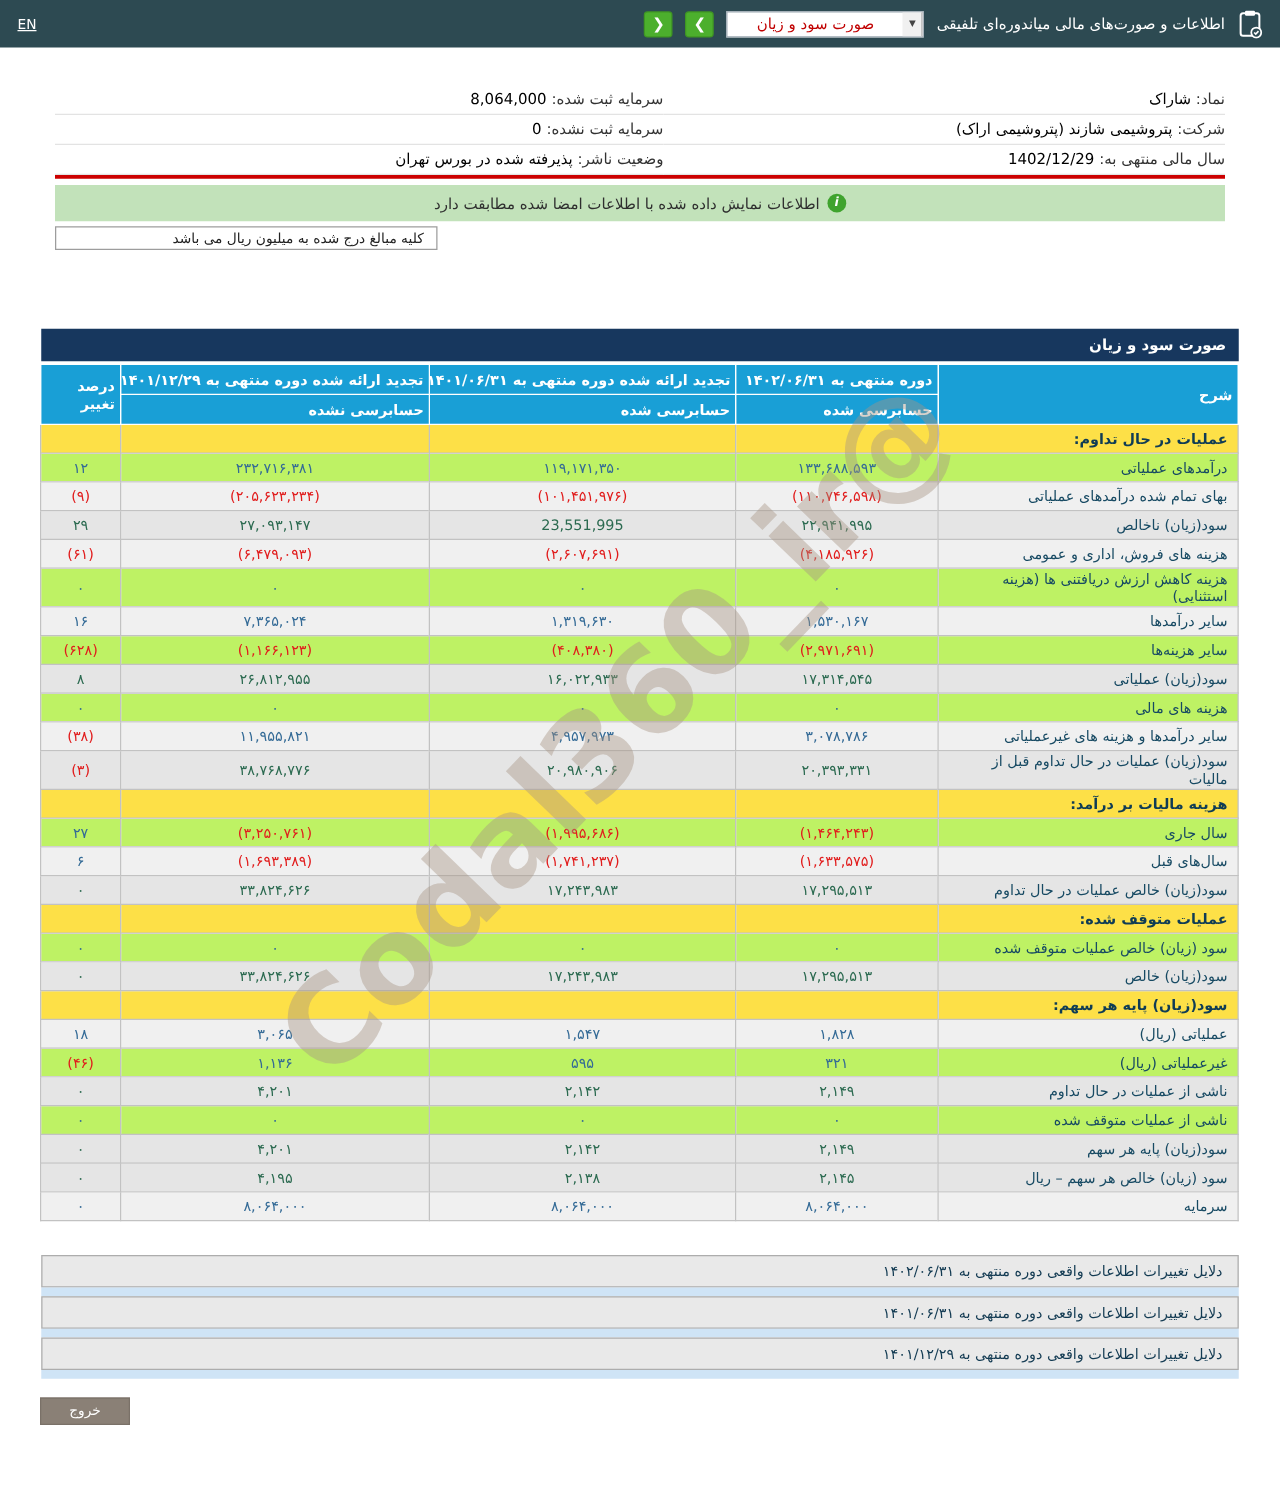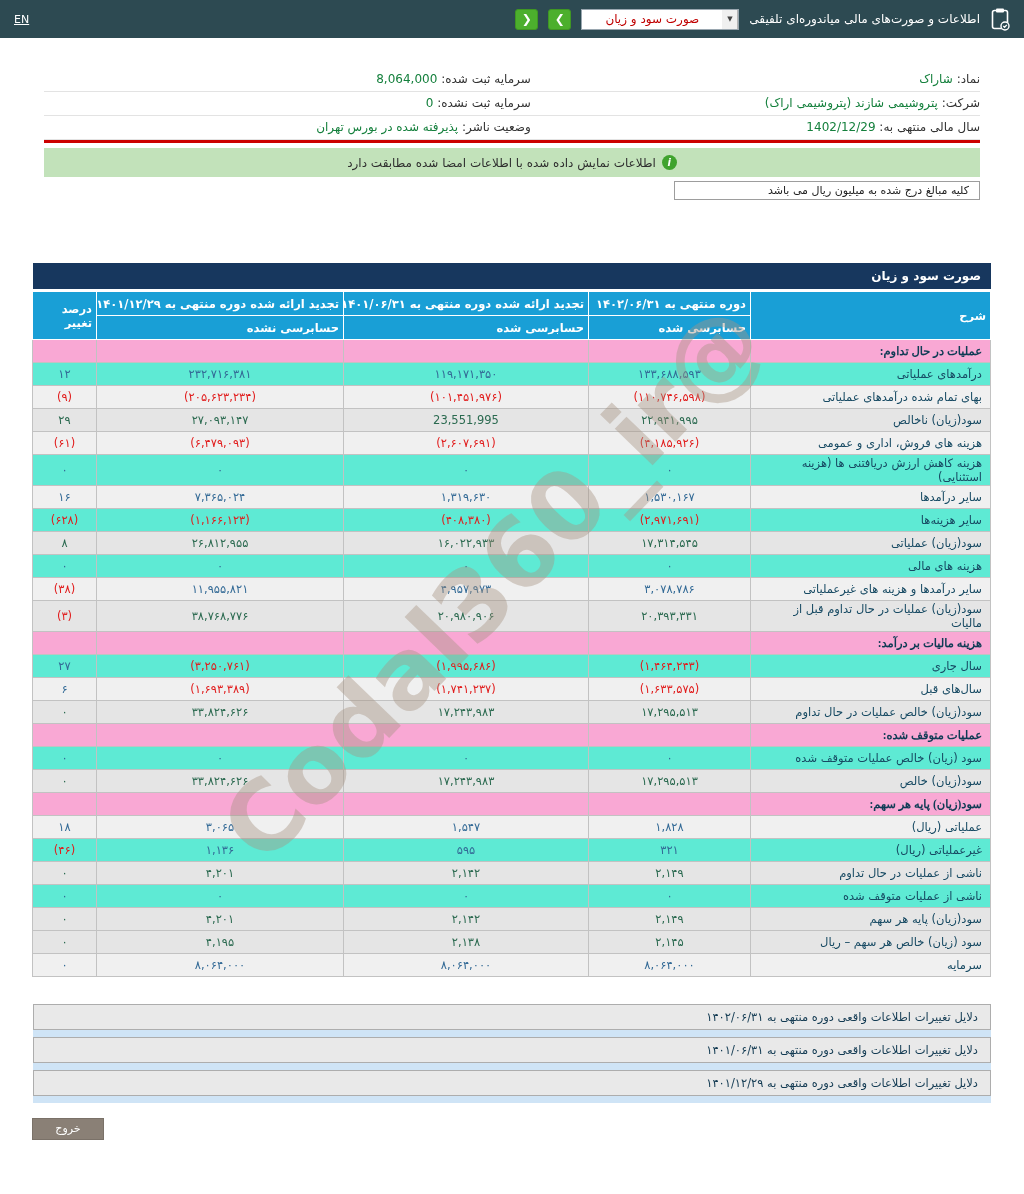--- a/index.html
+++ b/index.html
@@ -18,51 +18,51 @@
              cursor:pointer; }
   .en-link { margin-right:auto; color:#fff; font-size:11px; text-decoration:underline; cursor:pointer; }
 
   
   .info-section { margin:30px 44px 0 44px; display:flex; font-size:12px; }
   .info-col { display:flex; flex-direction:column; }
   .info-col.right { width:48%; }
   .info-col.left  { width:52%; }
   .info-row { height:24px; line-height:23px; border-bottom:1px solid #e3e3e3; white-space:nowrap; overflow:hidden; }
   .info-label { color:#333; }
-  .info-value { color:#15803d; }
+  .info-value { color:#000000; }
   .redline { margin:0 44px; height:3px; background:#cc0000; }
 
   
   .banner { margin:5px 44px 0 44px; background:#c2e2ba; height:29px; display:flex; align-items:center;
             justify-content:center; gap:6px; font-size:12px; color:#2f2f2f; }
   .info-i { width:15px; height:15px; border-radius:50%; background:#3fa32e; color:#fff; font-size:10px;
             font-weight:bold; display:inline-flex; align-items:center; justify-content:center; font-style:italic; }
-  .units-row { margin:4px 44px 0 44px; display:flex; justify-content:flex-start; }
+  .units-row { margin:4px 44px 0 44px; display:flex; justify-content:flex-end; }
   .units-box { border:1px solid #9d9d9d; background:#fff; font-size:11px; color:#222;
                padding:2px 10px; width:306px; text-align:right; }
 
   
   .table-zone { position:relative; margin:63px 33px 0 33px; width:958px; }
   .stmt-title { background:#17375e; color:#fff; font-size:12px; font-weight:bold; height:26px;
                 line-height:26px; padding-right:10px; margin-bottom:2px; }
   table.stmt { border-collapse:collapse; table-layout:fixed; width:958px; font-size:11.5px; }
   table.stmt th { background:#199fd6; color:#fff; font-weight:bold; border:1px solid #fff; height:24px;
                   padding:1px 4px; overflow:hidden;text-align:right; }
   th.nowrap { white-space:nowrap; }
   table.stmt td { border:1px solid #c2c2c2; height:23px; padding:1px 8px; overflow:hidden; }
   .lbl { color:#174a63; text-align:right; }
   .section-lbl { font-weight:bold; color:#0f3c55; }
   .val { text-align:center; direction:ltr; }
   .neg { color:#e11c1c; }
   .pos { color:#336a96; }
   .row-yellow .pos { color:#2b6a50; }
-  .row-blue td { background:#5eead4; }
+  .row-blue td { background:#bef264; }
   .row-white td { background:#f0f0f0; }
   .row-yellow td { background:#e5e5e5; }
-  .row-section td { background:#f9a8d4;font-family:Liberation Serif, serif; }
+  .row-section td { background:#fde047; }
   .row-tall td { height:47px; }
   .watermark { position:absolute; left:460px; top:320px; transform:translate(-50%,-50%) rotate(-46deg);
                font-size:96px; font-weight:bold; color:rgba(166,148,130,0.42); white-space:nowrap;
                pointer-events:none; z-index:5; }
 
   
   .footer-links { margin:27px 33px 0 33px; width:958px; }
   .flink { display:block; background:#e9e9e9; border:1px solid #adadad; height:26px; line-height:24px;
            padding-right:12px; font-size:11.5px; color:#123a52; cursor:pointer; text-decoration:none; }
   .fstrip { height:7px; background:#cfe4f6; }

